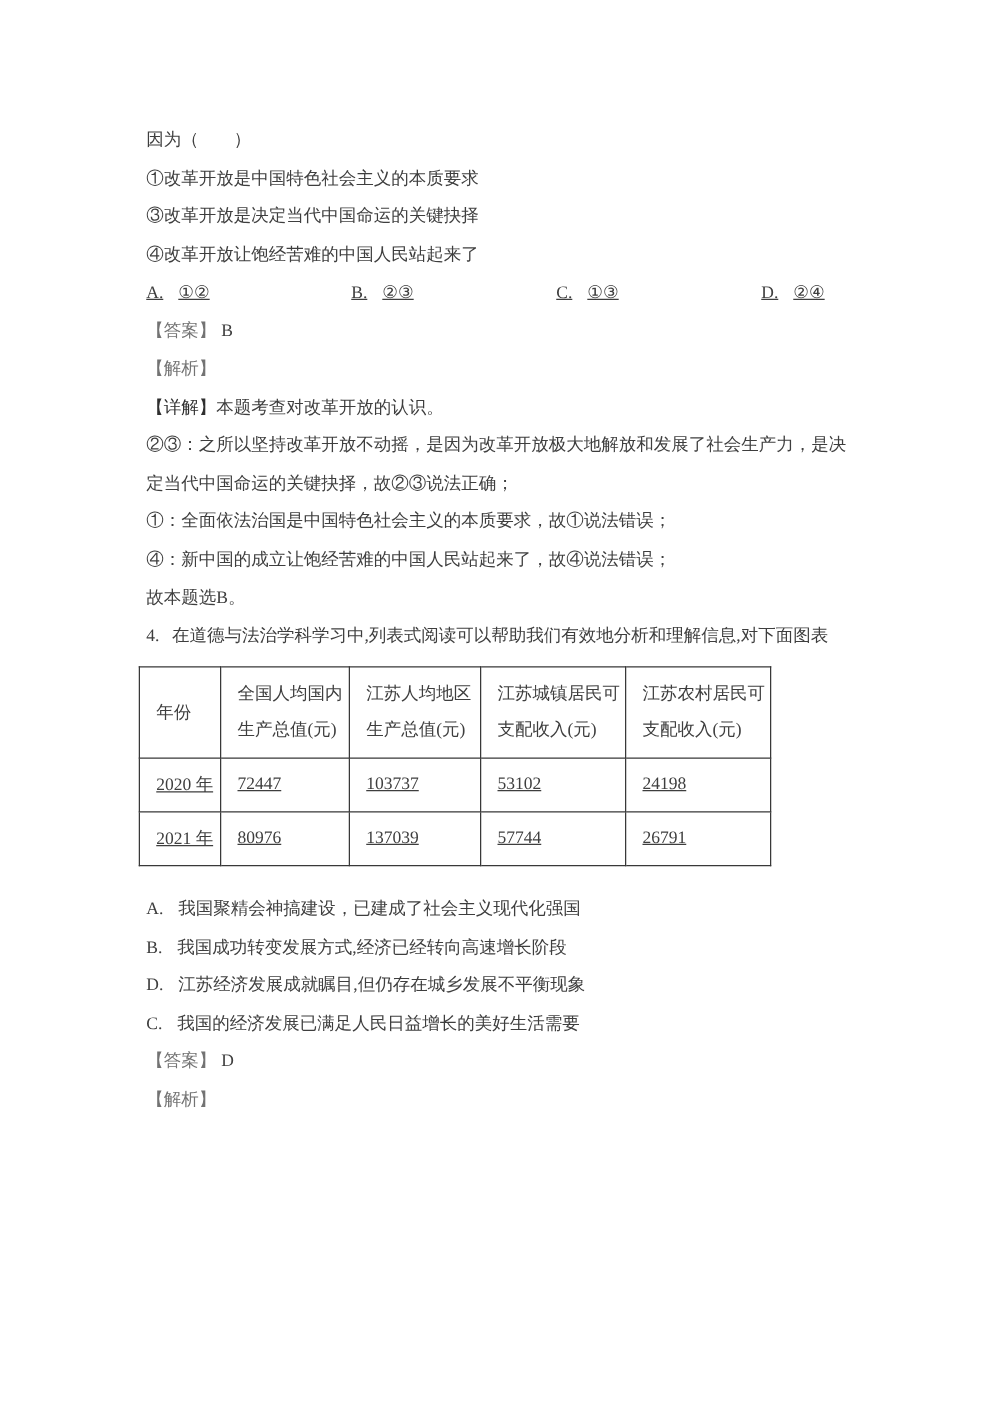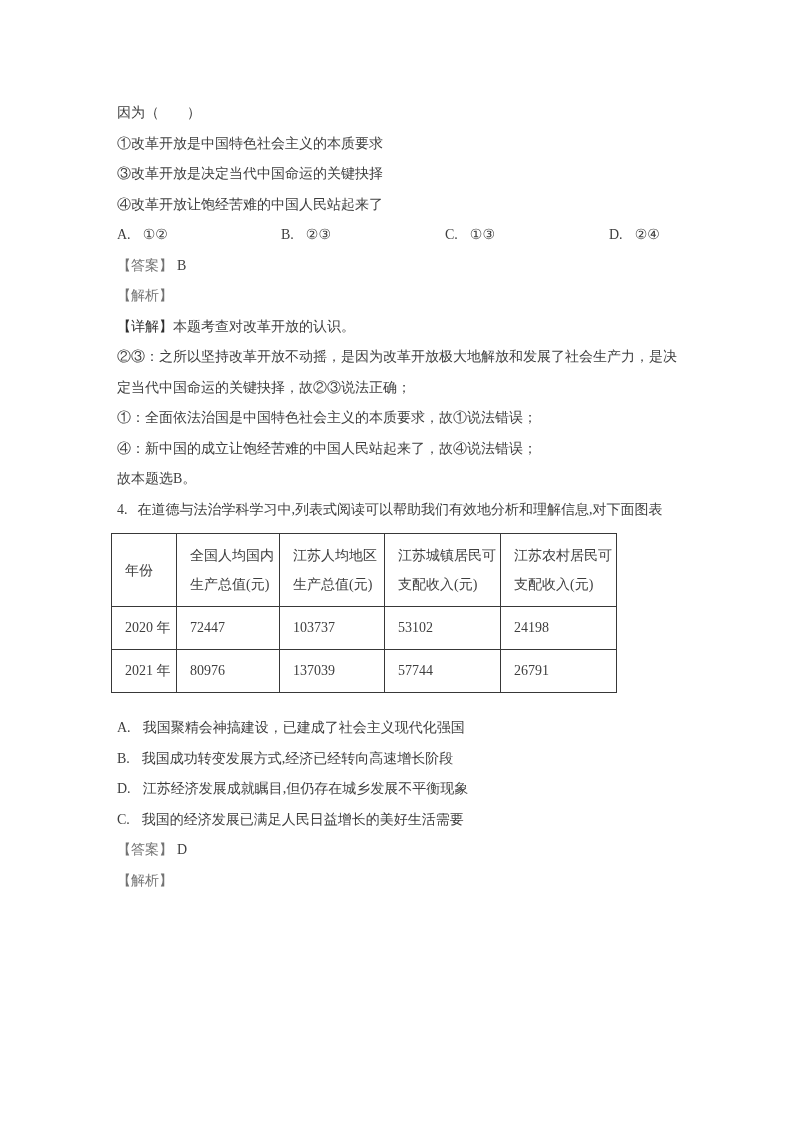--- a/index.html
+++ b/index.html
@@ -23,38 +23,39 @@
   .accent { color: #737373; }
   .detail-label { color: #2f2f2f; }
   .num-label { margin-right: 10px; }
   .opt-label { margin-right: 12px; }
   .answer-letter { margin-left: 4px; }
 
   .options-row {
     display: grid;
     grid-template-columns: 164px 164px 164px auto;
     line-height: 30.5px;
+    text-decoration: underline;
   }
 
   table.stats {
     border-collapse: collapse;
     margin: 8px 0 0 -6px;
     table-layout: fixed;
   }
   table.stats th, table.stats td {
     border: 1px solid #383838;
     font-weight: normal;
     text-align: left;
     vertical-align: middle;
     padding: 0 4px 0 13px;
     color: #3e3e3e;
     font-size: 14px;
   }
   table.stats th { height: 72px; font-family: Liberation Serif, serif; }
-  table.stats td { height: 42px; white-space: nowrap; }
+  table.stats td { height: 42px; white-space: nowrap; text-decoration: underline; }
   .hdr-line { display: block; line-height: 29px; white-space: nowrap; }
 
   .q4-options { margin-top: 20px; }
 </style>
 </head>
 <body>
 
 <div class="page">
   <div class="content">
 

